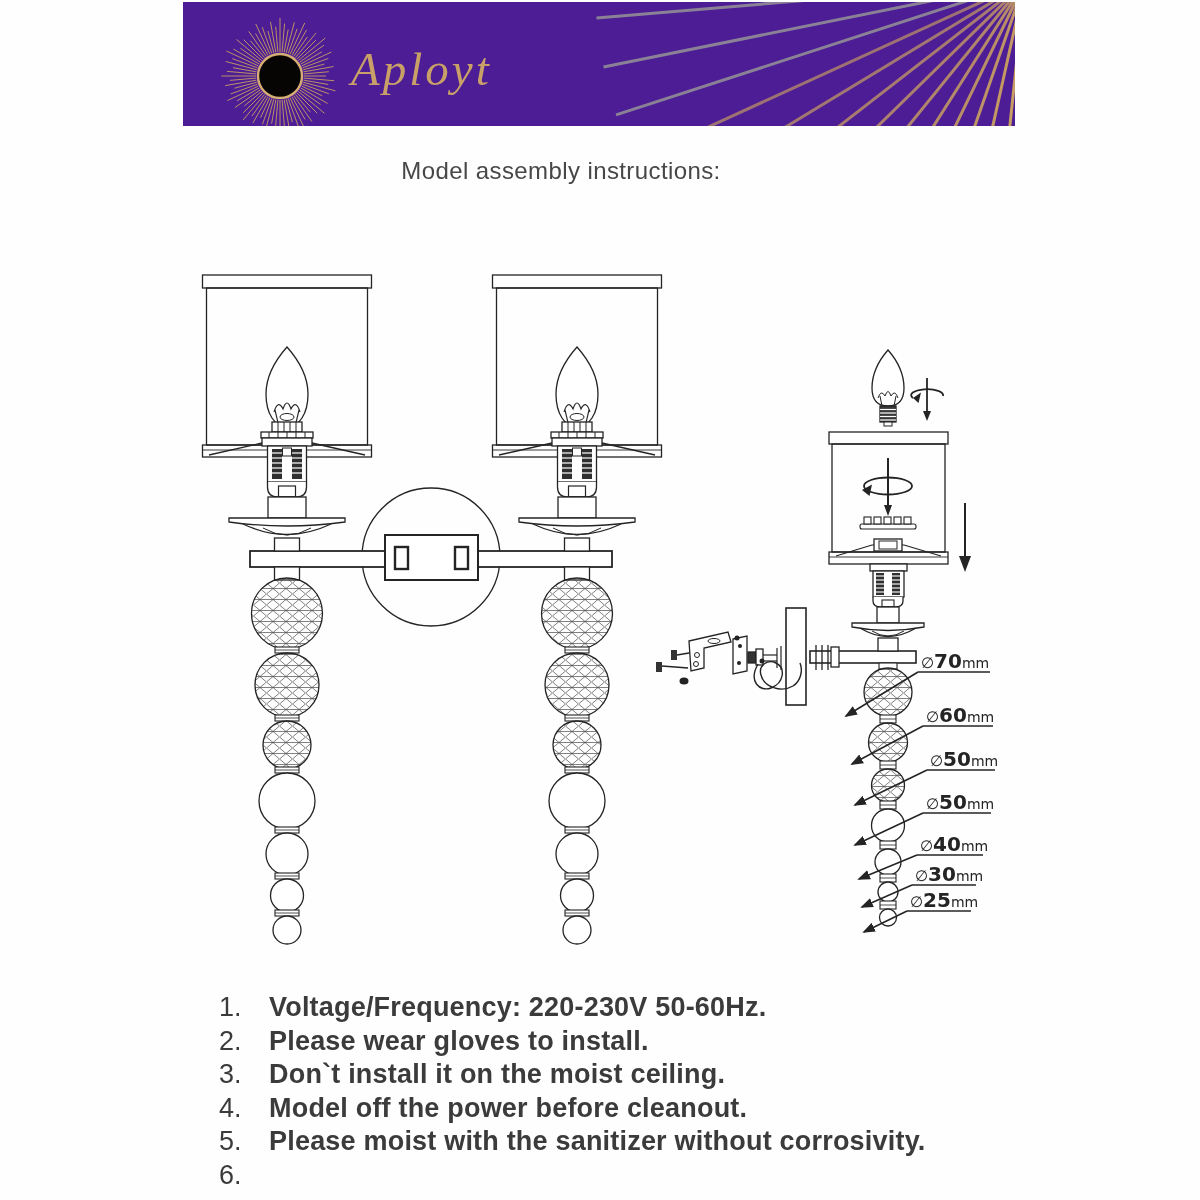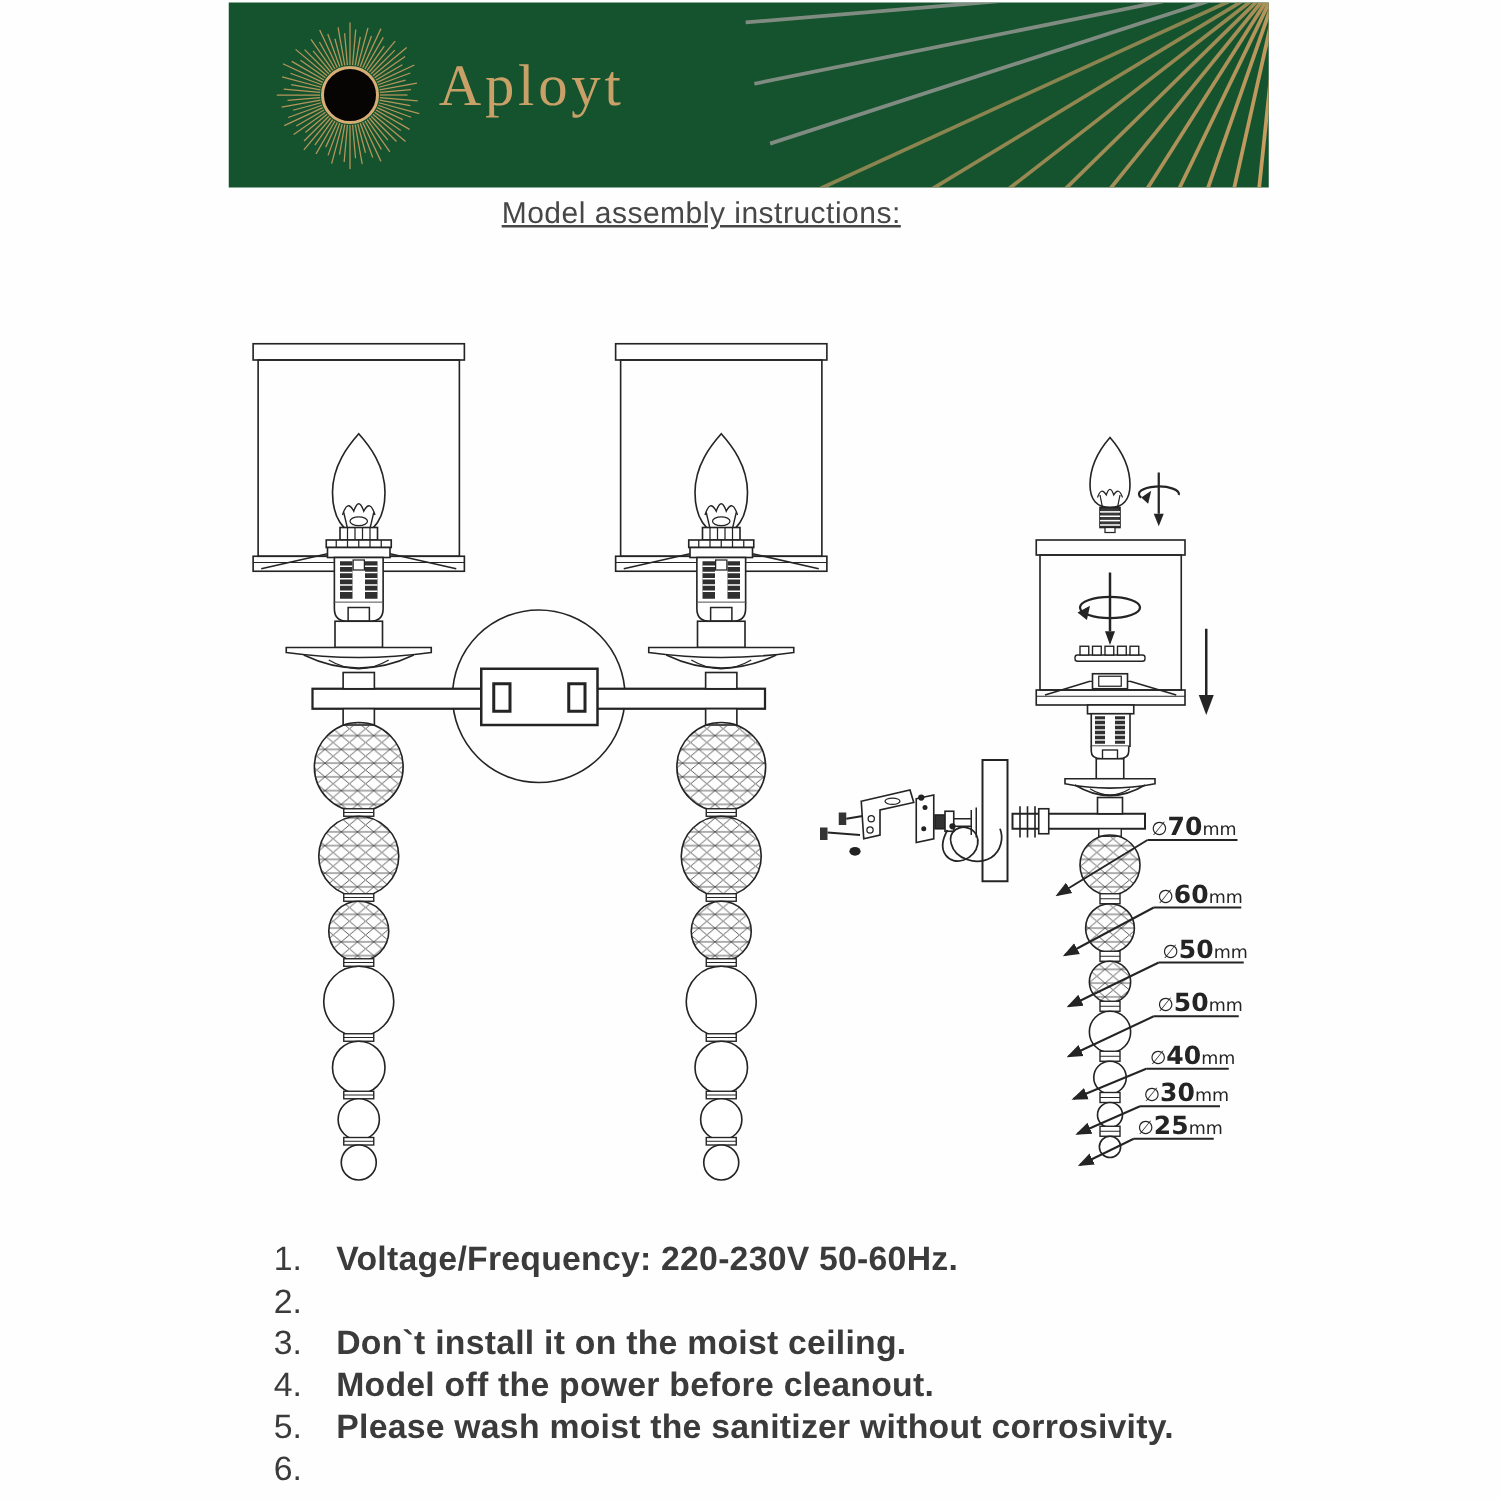--- a/index.html
+++ b/index.html
@@ -1,24 +1,24 @@
 <!DOCTYPE html>
 <html><head>
 <meta charset="utf-8">
 <style>
   html,body{margin:0;padding:0;background:#ffffff;}
   .page{position:relative;width:1200px;height:1200px;background:#fefefe;overflow:hidden;
         font-family:"Liberation Sans",sans-serif;}
   
-  .banner{position:absolute;left:183px;top:2px;width:832px;height:148px;background:#14532d;overflow:hidden;}
+  .banner{position:absolute;left:183px;top:2px;width:832px;height:124px;background:#4c1d95;overflow:hidden;font-style:italic;}
   #banner-art{position:absolute;left:0;top:0;}
   .brand{position:absolute;left:168px;top:40px;font-family:"Liberation Serif",serif;
          font-size:47px;font-weight:400;color:#c9a168;letter-spacing:3px;}
   
-  .titleblock{position:absolute;left:0;top:157px;width:1122px;text-align:center;color:#474747;text-decoration:underline;}
+  .titleblock{position:absolute;left:0;top:157px;width:1122px;text-align:center;color:#474747;}
   .titleblock .t1{font-size:24px;letter-spacing:0.4px;}
   .titleblock .t2{font-size:22px;margin-top:7px;letter-spacing:0.4px;}
   
   #drawing{position:absolute;left:0;top:0;}
   
   .instructions{position:absolute;left:219px;top:992px;color:#3b3b3b;}
   .inst-row{display:flex;height:33.5px;align-items:baseline;}
   .inst-num{width:50px;font-size:27px;}
   .inst-text{font-size:27px;letter-spacing:0.2px;white-space:nowrap;font-weight:bold;}
   .dimtext{font-family:"DejaVu Sans",sans-serif;fill:#242424;}
@@ -421,31 +421,32 @@
     <div class="t1">Model assembly instructions:</div>
   </div>
 
   <div class="instructions">
     <div class="inst-row">
       <span class="inst-num">1.</span>
       <span class="inst-text">Voltage/Frequency: 220-230V 50-60Hz.</span>
     </div>
     <div class="inst-row">
       <span class="inst-num">2.</span>
+      <span class="inst-text">Please wear gloves to install.</span>
     </div>
     <div class="inst-row">
       <span class="inst-num">3.</span>
       <span class="inst-text">Don`t install it on the moist ceiling.</span>
     </div>
     <div class="inst-row">
       <span class="inst-num">4.</span>
       <span class="inst-text">Model off the power before cleanout.</span>
     </div>
     <div class="inst-row">
       <span class="inst-num">5.</span>
-      <span class="inst-text">Please wash moist the sanitizer without corrosivity.</span>
+      <span class="inst-text">Please moist with the sanitizer without corrosivity.</span>
     </div>
     <div class="inst-row">
       <span class="inst-num">6.</span>
     </div>
   </div>
 
 </div>
 
 </body></html>

